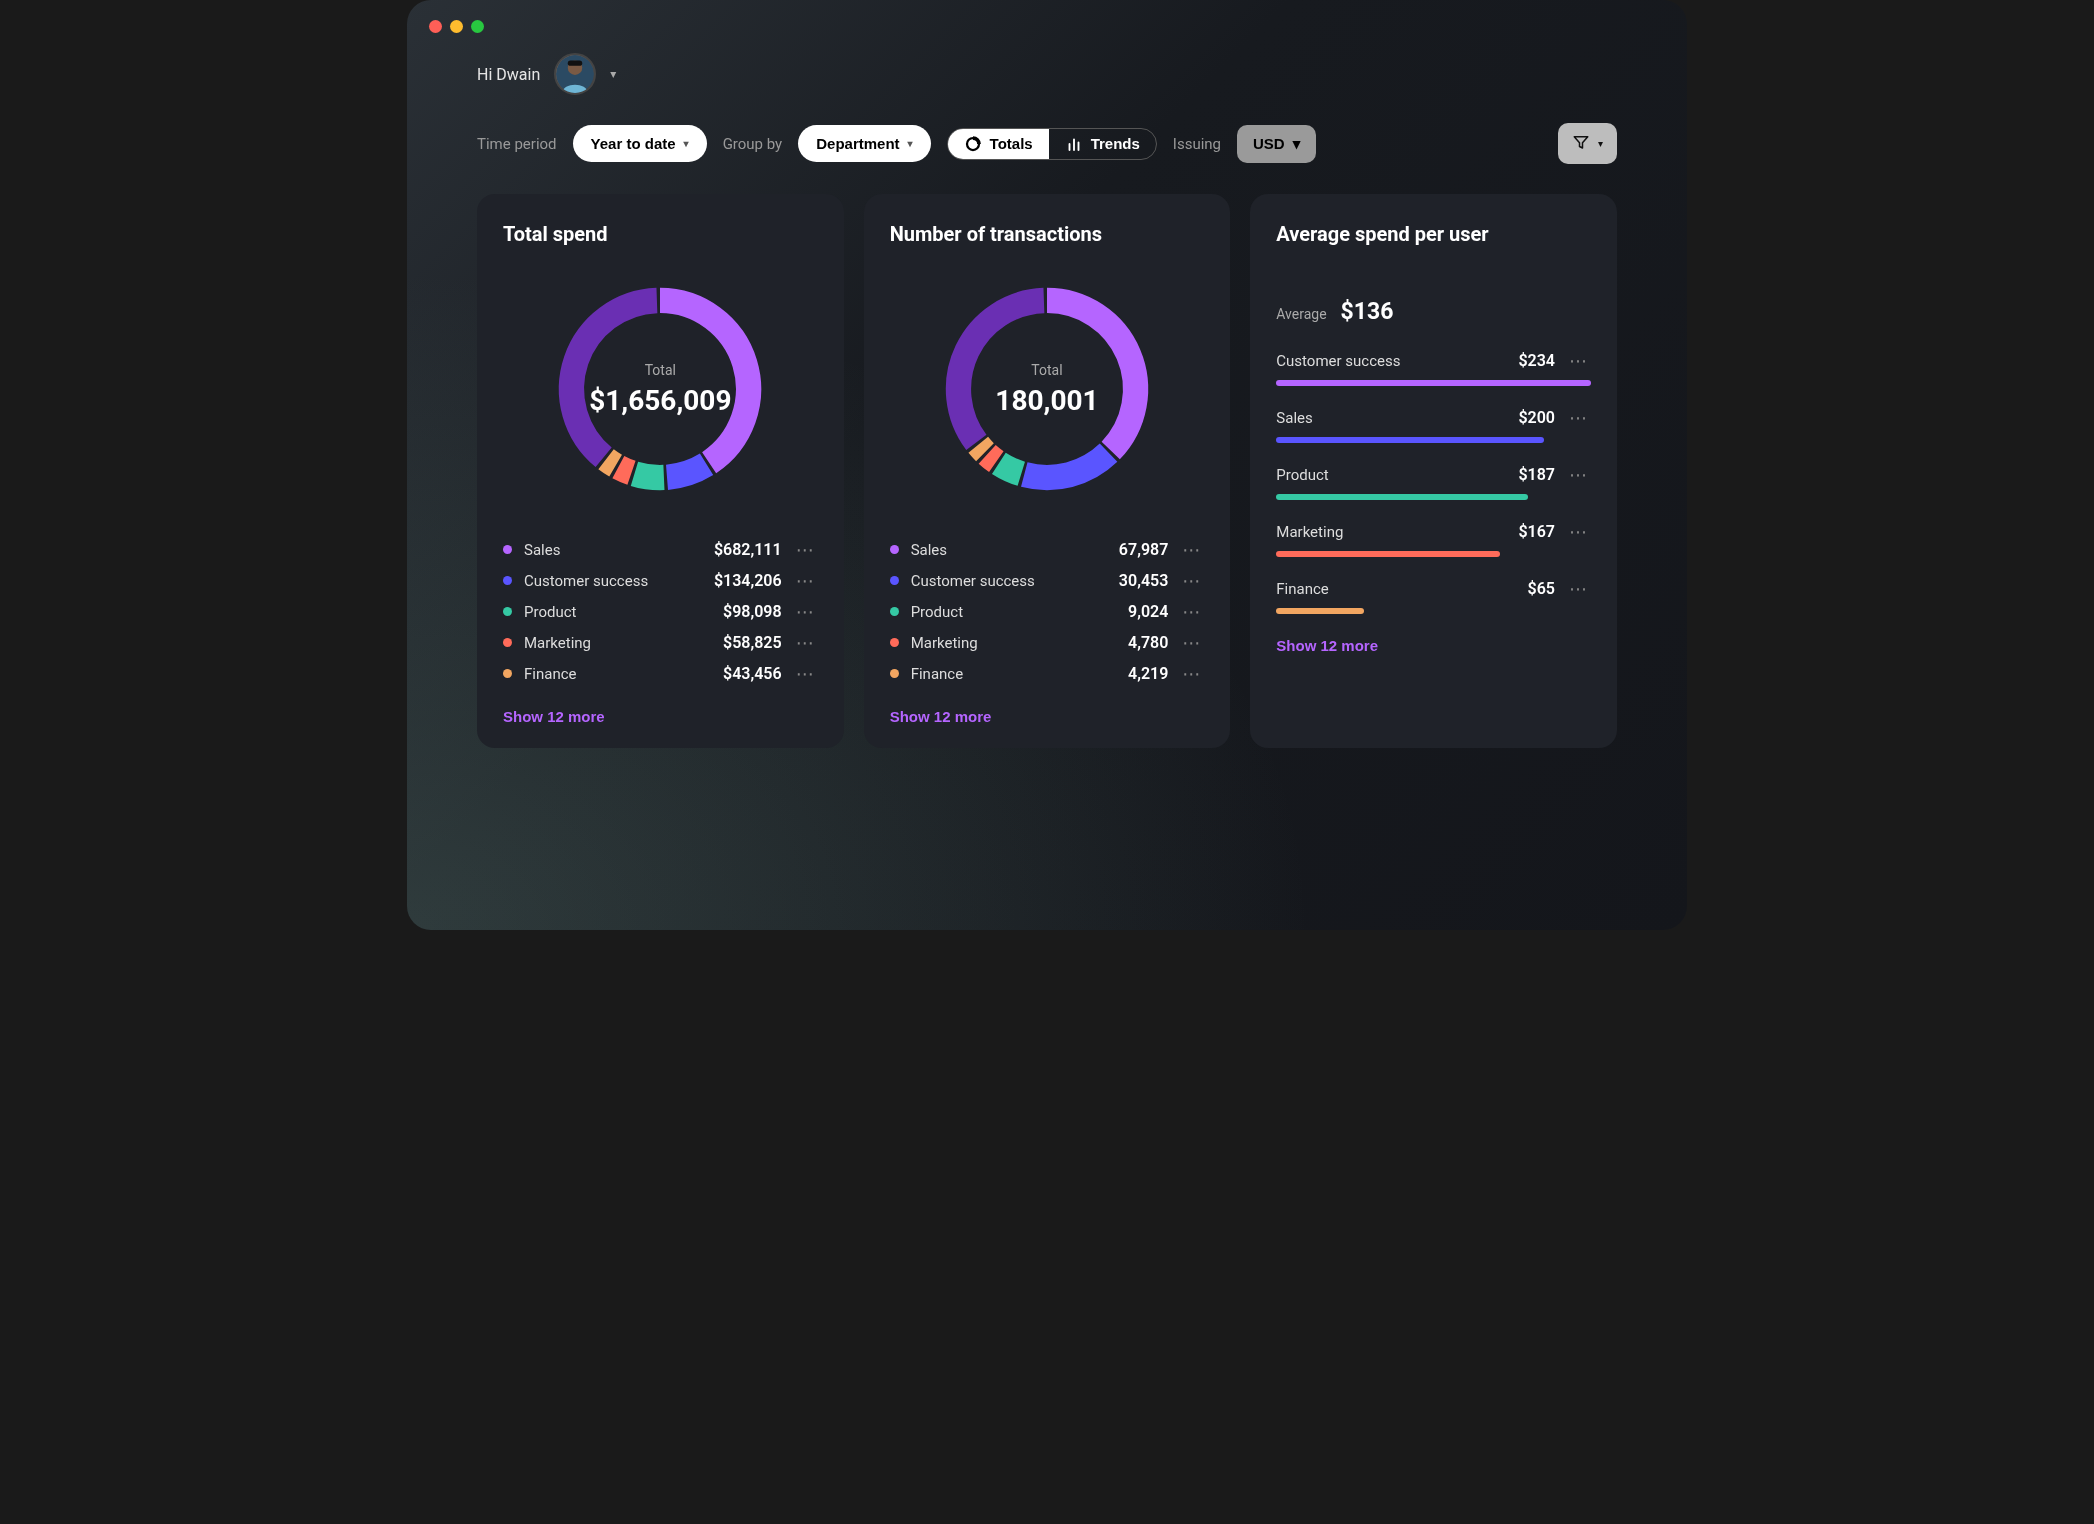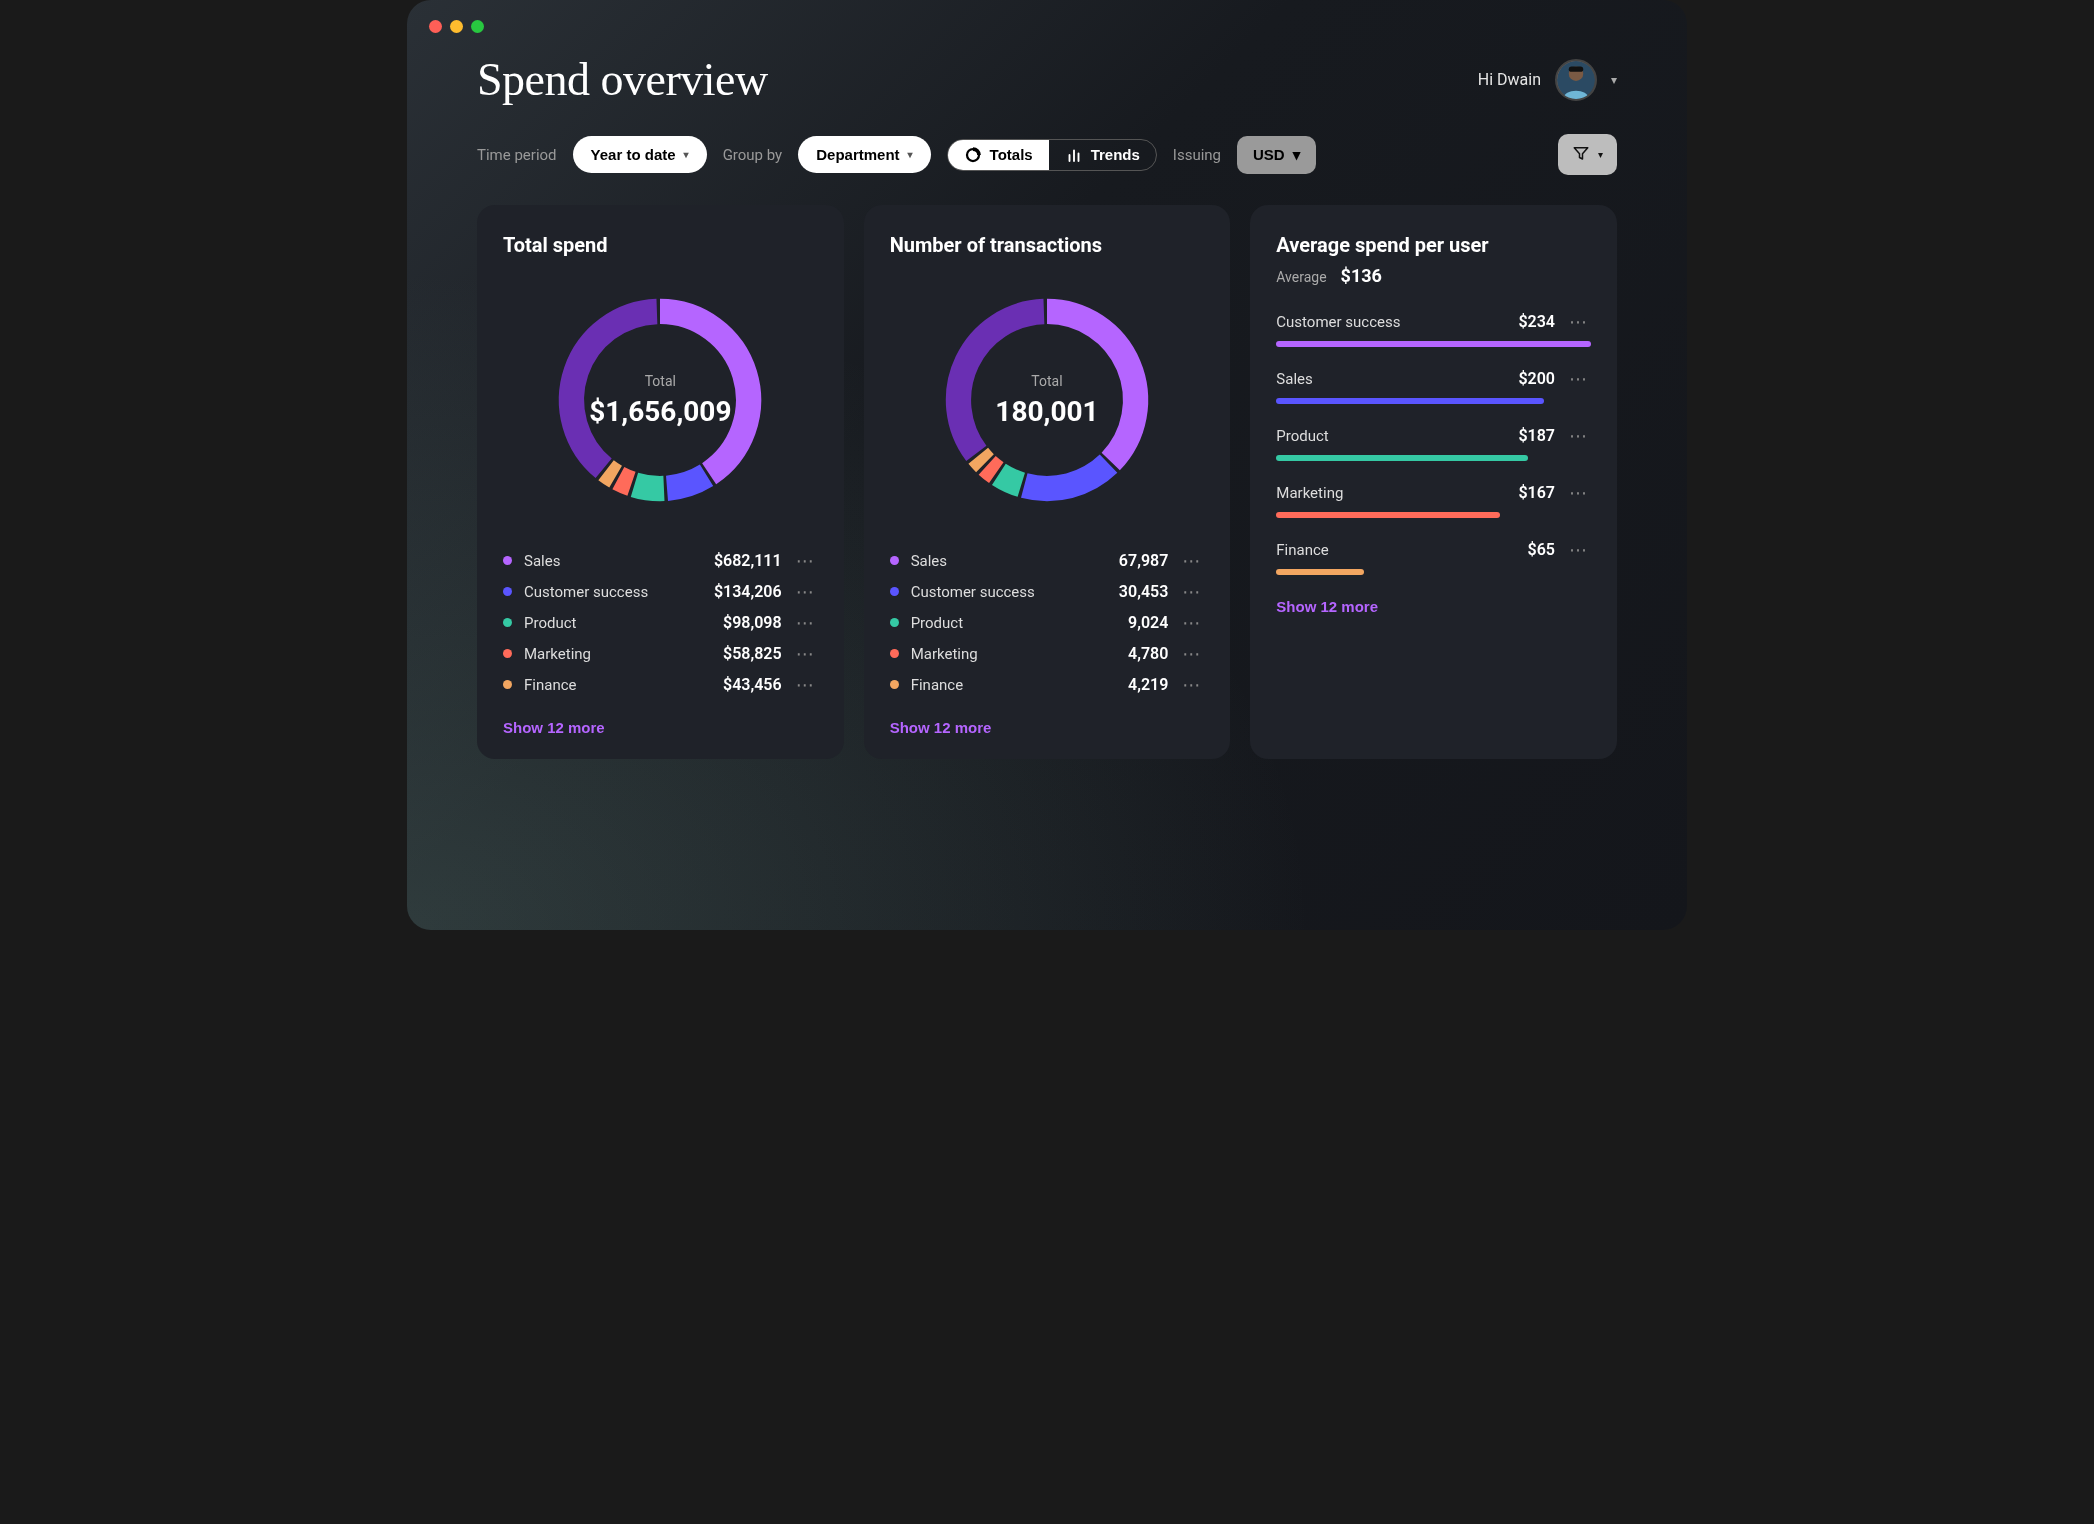--- a/index.html
+++ b/index.html
@@ -123,21 +123,21 @@
   background:#1f2229;
   border-radius:18px;
   padding:28px 26px 22px 26px;
   position:relative;
 }
 .card-title{
   font-size:20px;font-weight:700;color:#fff;margin-bottom:8px;
 }
 .avg-line{display:flex;align-items:baseline;gap:14px;margin-bottom:26px;}
 .avg-label{color:#aaa;font-size:14px;}
-.avg-value{font-size:18px;font-weight:700;}
+.avg-value{font-size:23px;font-weight:700;margin-top:44px;}
 .donut-wrap{
   display:flex;align-items:flex-end;justify-content:center;
   margin: 28px 0 36px 0;
   position:relative;
 }
 .donut{width:230px;height:230px;}
 .donut-center{
   position:absolute;top:50%;left:50%;transform:translate(-50%,-50%);
   text-align:center;
 }
@@ -167,21 +167,20 @@
 
 <div class="window">
   <div class="traffic-lights">
     <div class="dot red"></div>
     <div class="dot yellow"></div>
     <div class="dot green"></div>
   </div>
 
   <div class="content">
     <div class="header-row">
-      <h1 class="page-title">Spend overview</h1>
       <div class="user-area">
         <span class="greeting">Hi Dwain</span>
         <div class="avatar">
           <svg viewBox="0 0 42 42">
               <circle cx="21" cy="21" r="21" fill="#2b4a63"></circle>
               <circle cx="21" cy="14" r="8" fill="#7a5a44"></circle>
               <rect x="13" y="6" width="16" height="6" rx="3" fill="#111"></rect>
               <path d="M7 42 C7 30, 35 30, 35 42 Z" fill="#6fb6d6"></path>
             </svg>
         </div>

